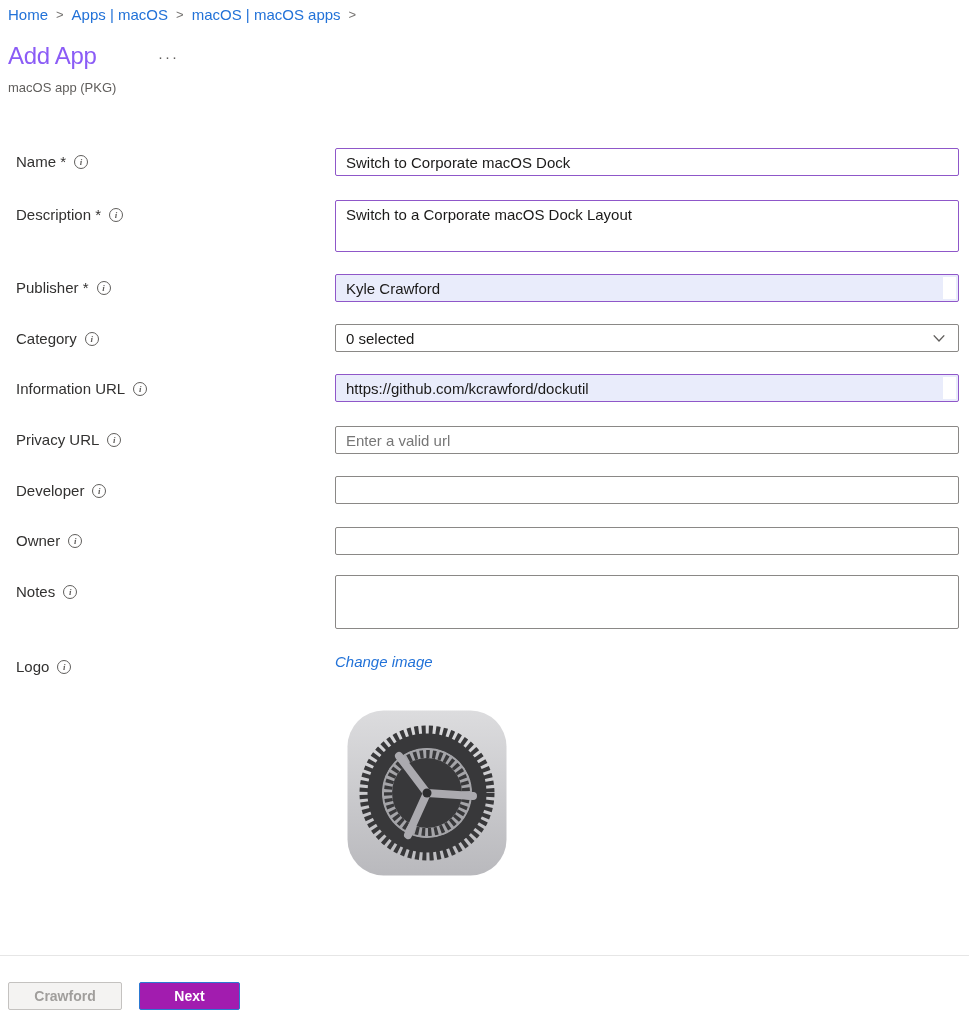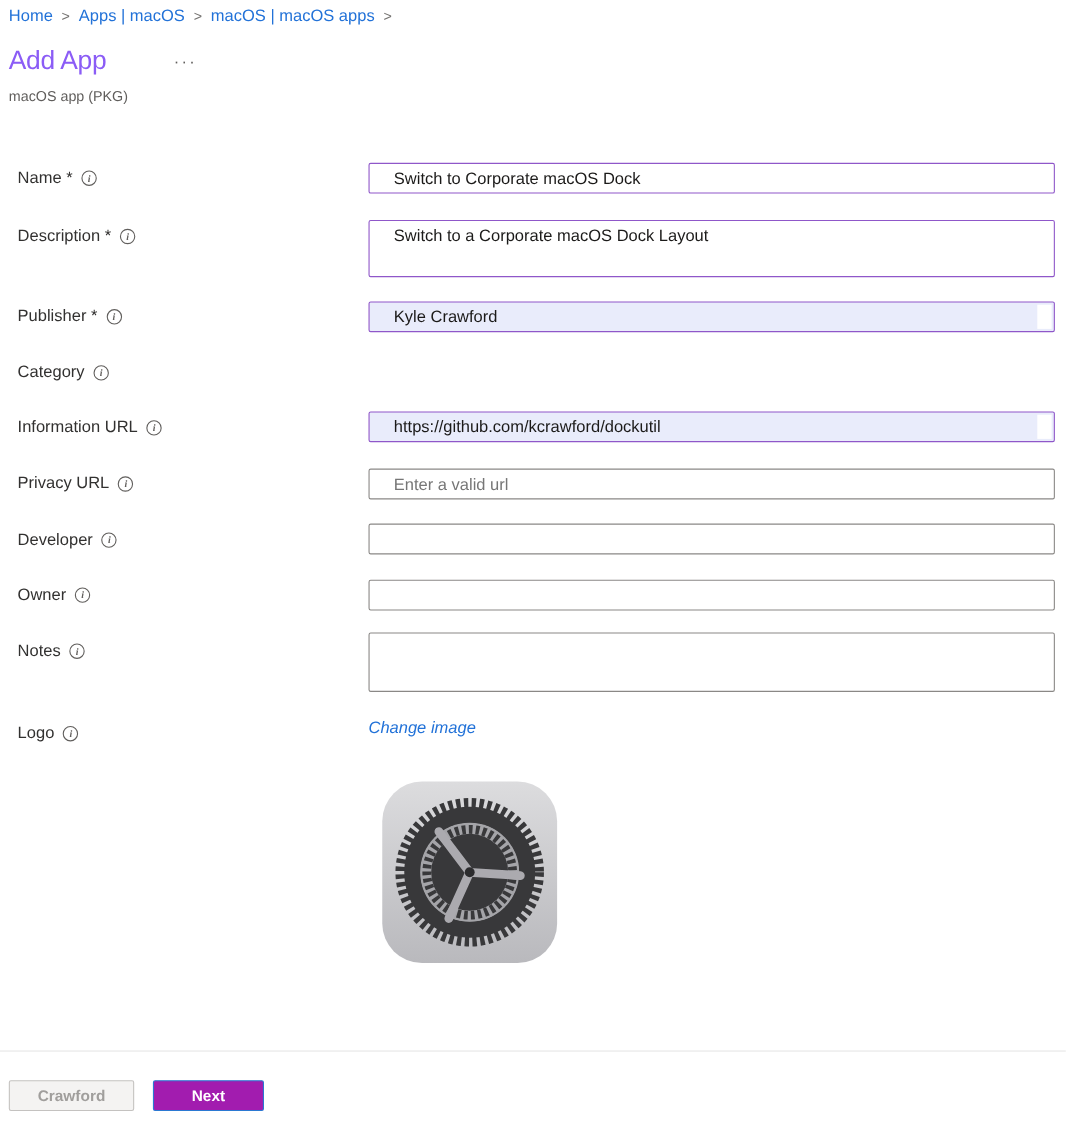--- a/index.html
+++ b/index.html
@@ -30,21 +30,21 @@
     color:#605e5c; font-size:9px; line-height:12px; text-align:center;
     font-family:"Liberation Serif","DejaVu Serif",serif; font-style:italic; font-weight:700;
     display:inline-block; cursor:default;
   }
 
   
   .ctrl { position:absolute; left:335px; width:624px; font-size:15px; }
   input.textbox, textarea.textbox, .dropdown {
     width:100%; border-radius:2px; background:#fff;
     font-family:inherit; font-size:15px; color:#1b1a19;
-    padding:0 22px; outline:none;
+    padding:0 10px; outline:none;
   }
   input.textbox { height:28px; border:1px solid #8a8886; }
   textarea.textbox { height:52px; border:1px solid #8a8886; padding-top:5px; resize:none; }
   .border-dirty { border:1px solid #8f57c9 !important; }
   .autofill { background:#e9ecfb !important; }
   .autofill-cap { position:absolute; top:3px; right:3px; width:13px; height:22px; background:#ffffff; pointer-events:none; }
   input::placeholder, textarea::placeholder { color:#767676; opacity:1; }
 
   .dropdown { height:28px; border:1px solid #8a8886; display:flex; align-items:center; justify-content:space-between; cursor:pointer; }
   .chevron-down { width:14px; height:14px; flex:0 0 auto; margin-right:2px; }
@@ -99,20 +99,28 @@
     <span class="info-icon">i</span>
   </div>
   <div class="ctrl" style="top:274px">
     <input class="textbox border-dirty autofill" value="Kyle Crawford" style="">
     <span class="autofill-cap"></span>
   </div>
 
   <div class="field-label" style="top:330px">
     <span>Category</span>
     <span class="info-icon">i</span>
+  </div>
+  <div class="ctrl" style="top:324px">
+    <div class="dropdown">
+      <span>0 selected</span>
+      <svg class="chevron-down" viewBox="0 0 16 16">
+        <polyline points="2,5 8,11.5 14,5" fill="none" stroke="#605e5c" stroke-width="1.6"></polyline>
+      </svg>
+    </div>
   </div>
 
   <div class="field-label" style="top:380px">
     <span>Information URL</span>
     <span class="info-icon">i</span>
   </div>
   <div class="ctrl" style="top:374px">
     <input class="textbox border-dirty autofill" value="https://github.com/kcrawford/dockutil" style="">
     <span class="autofill-cap"></span>
   </div>

